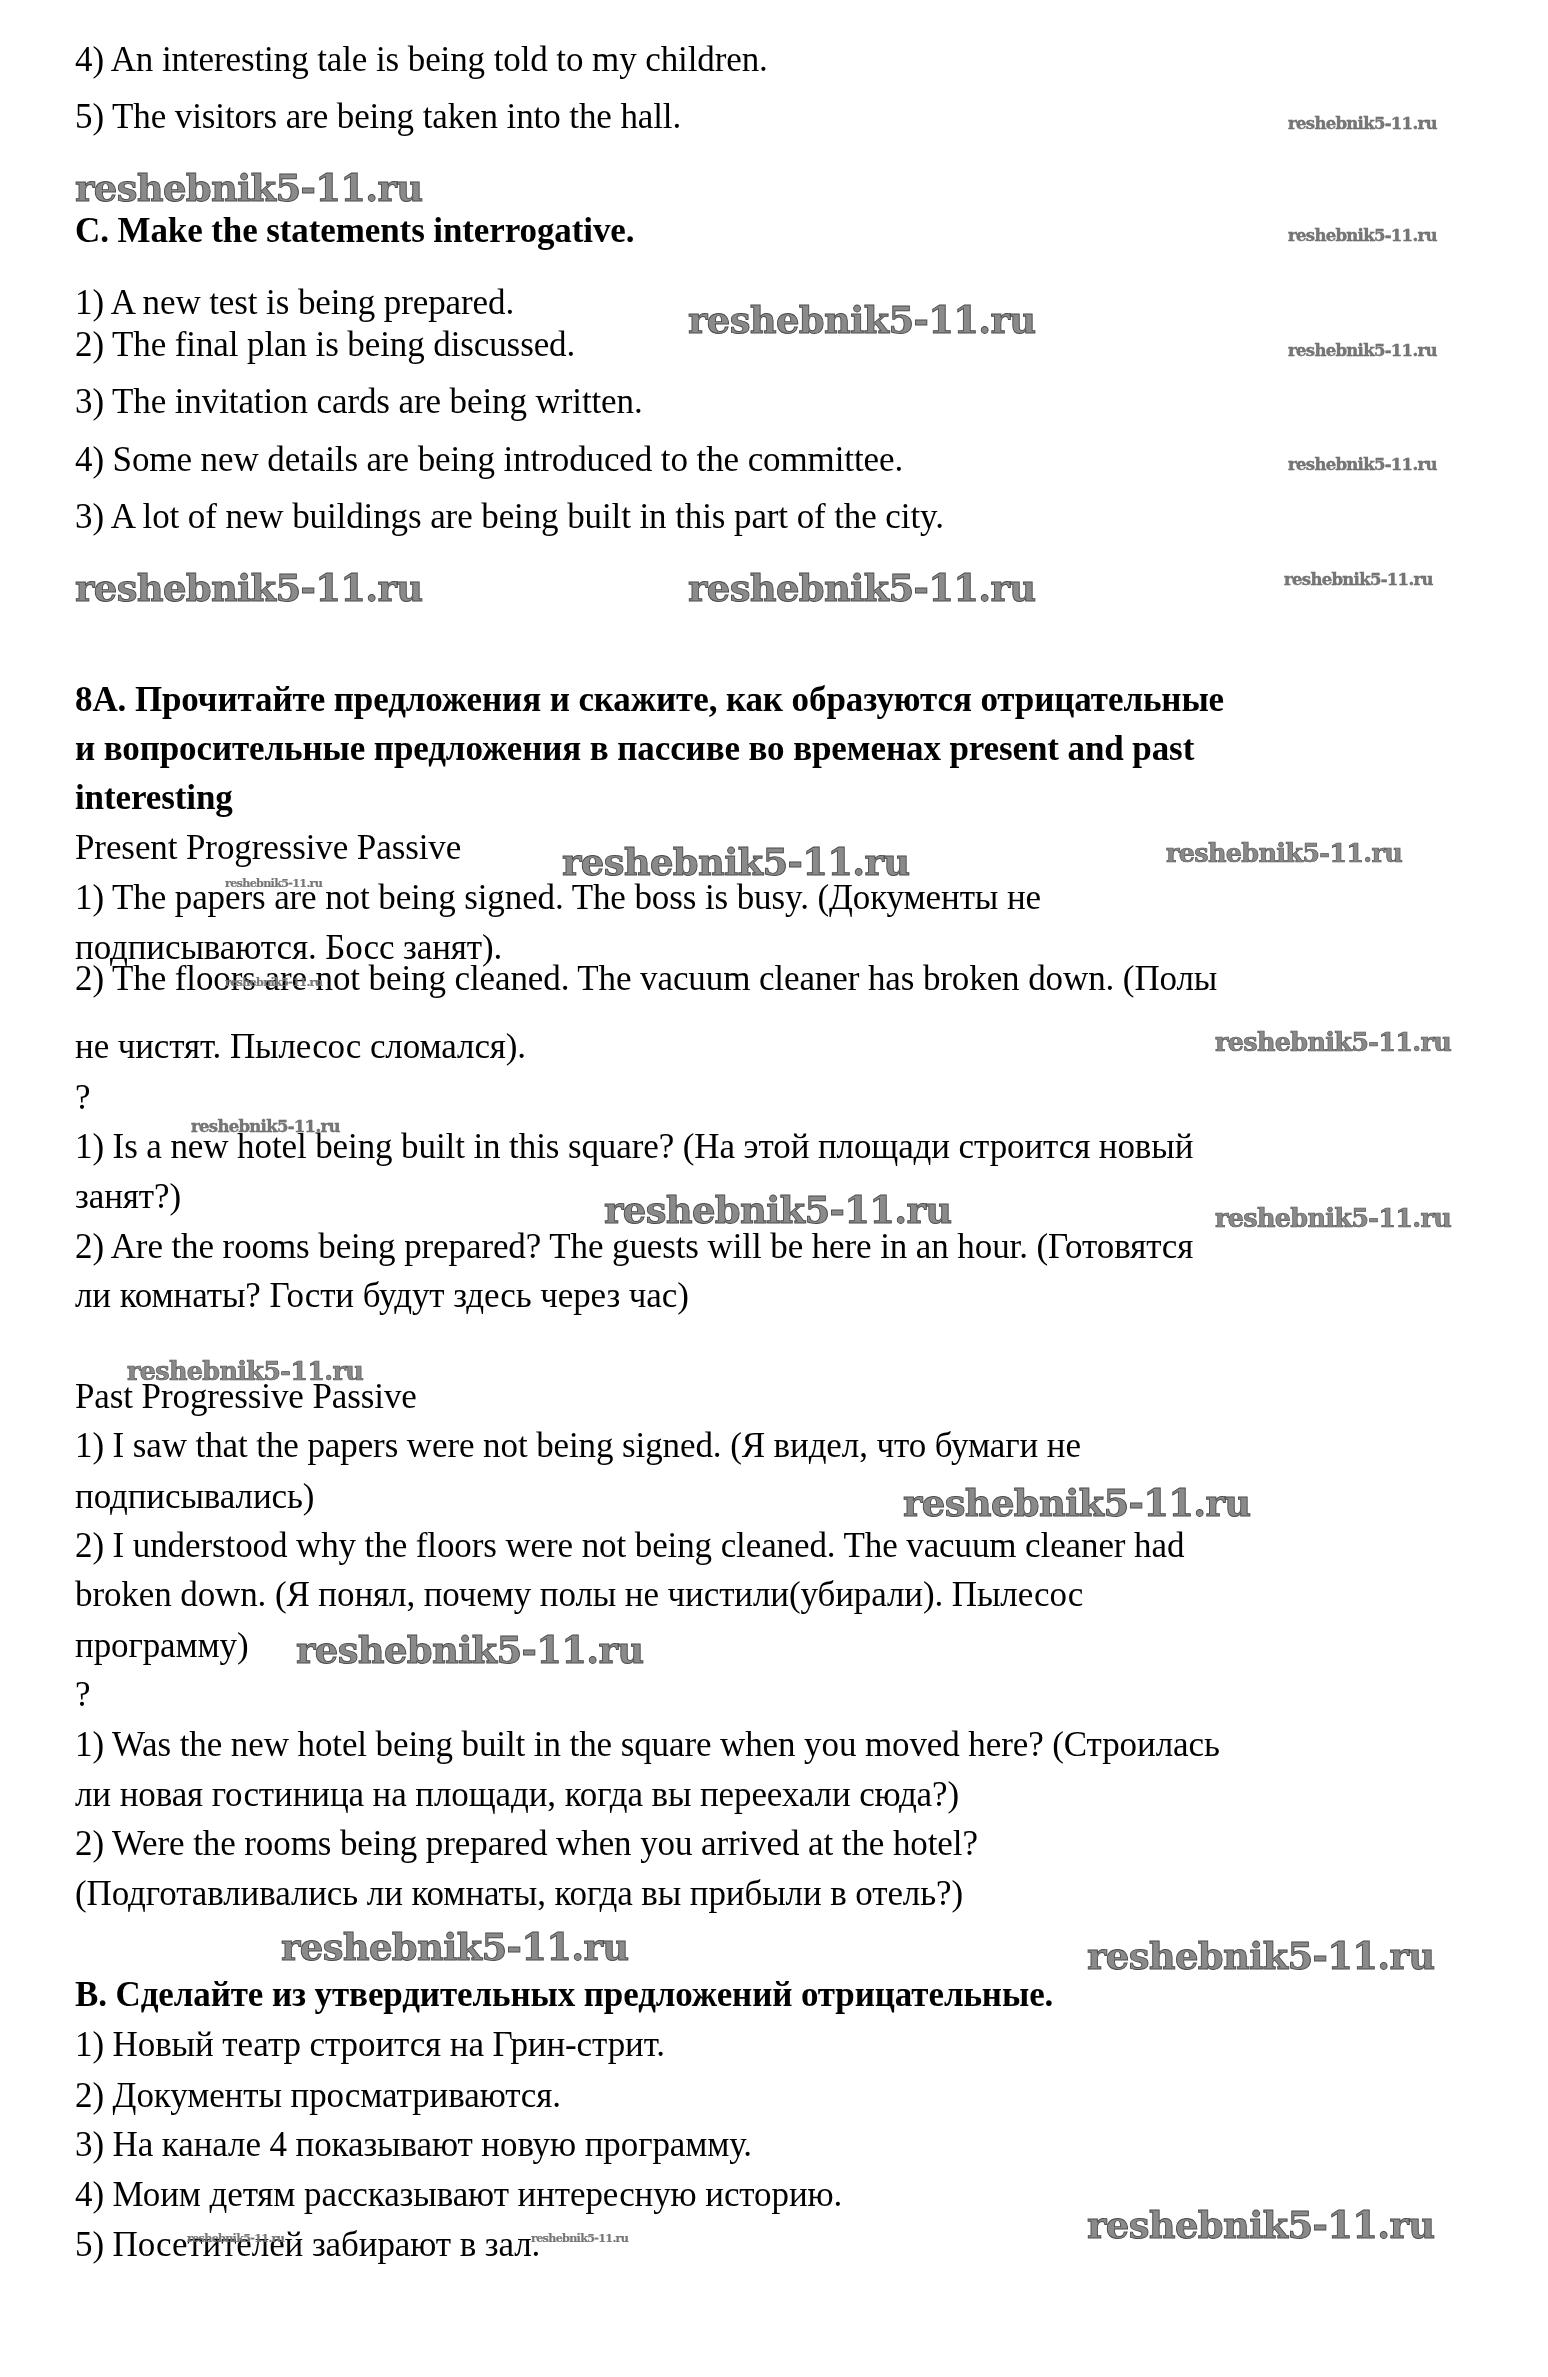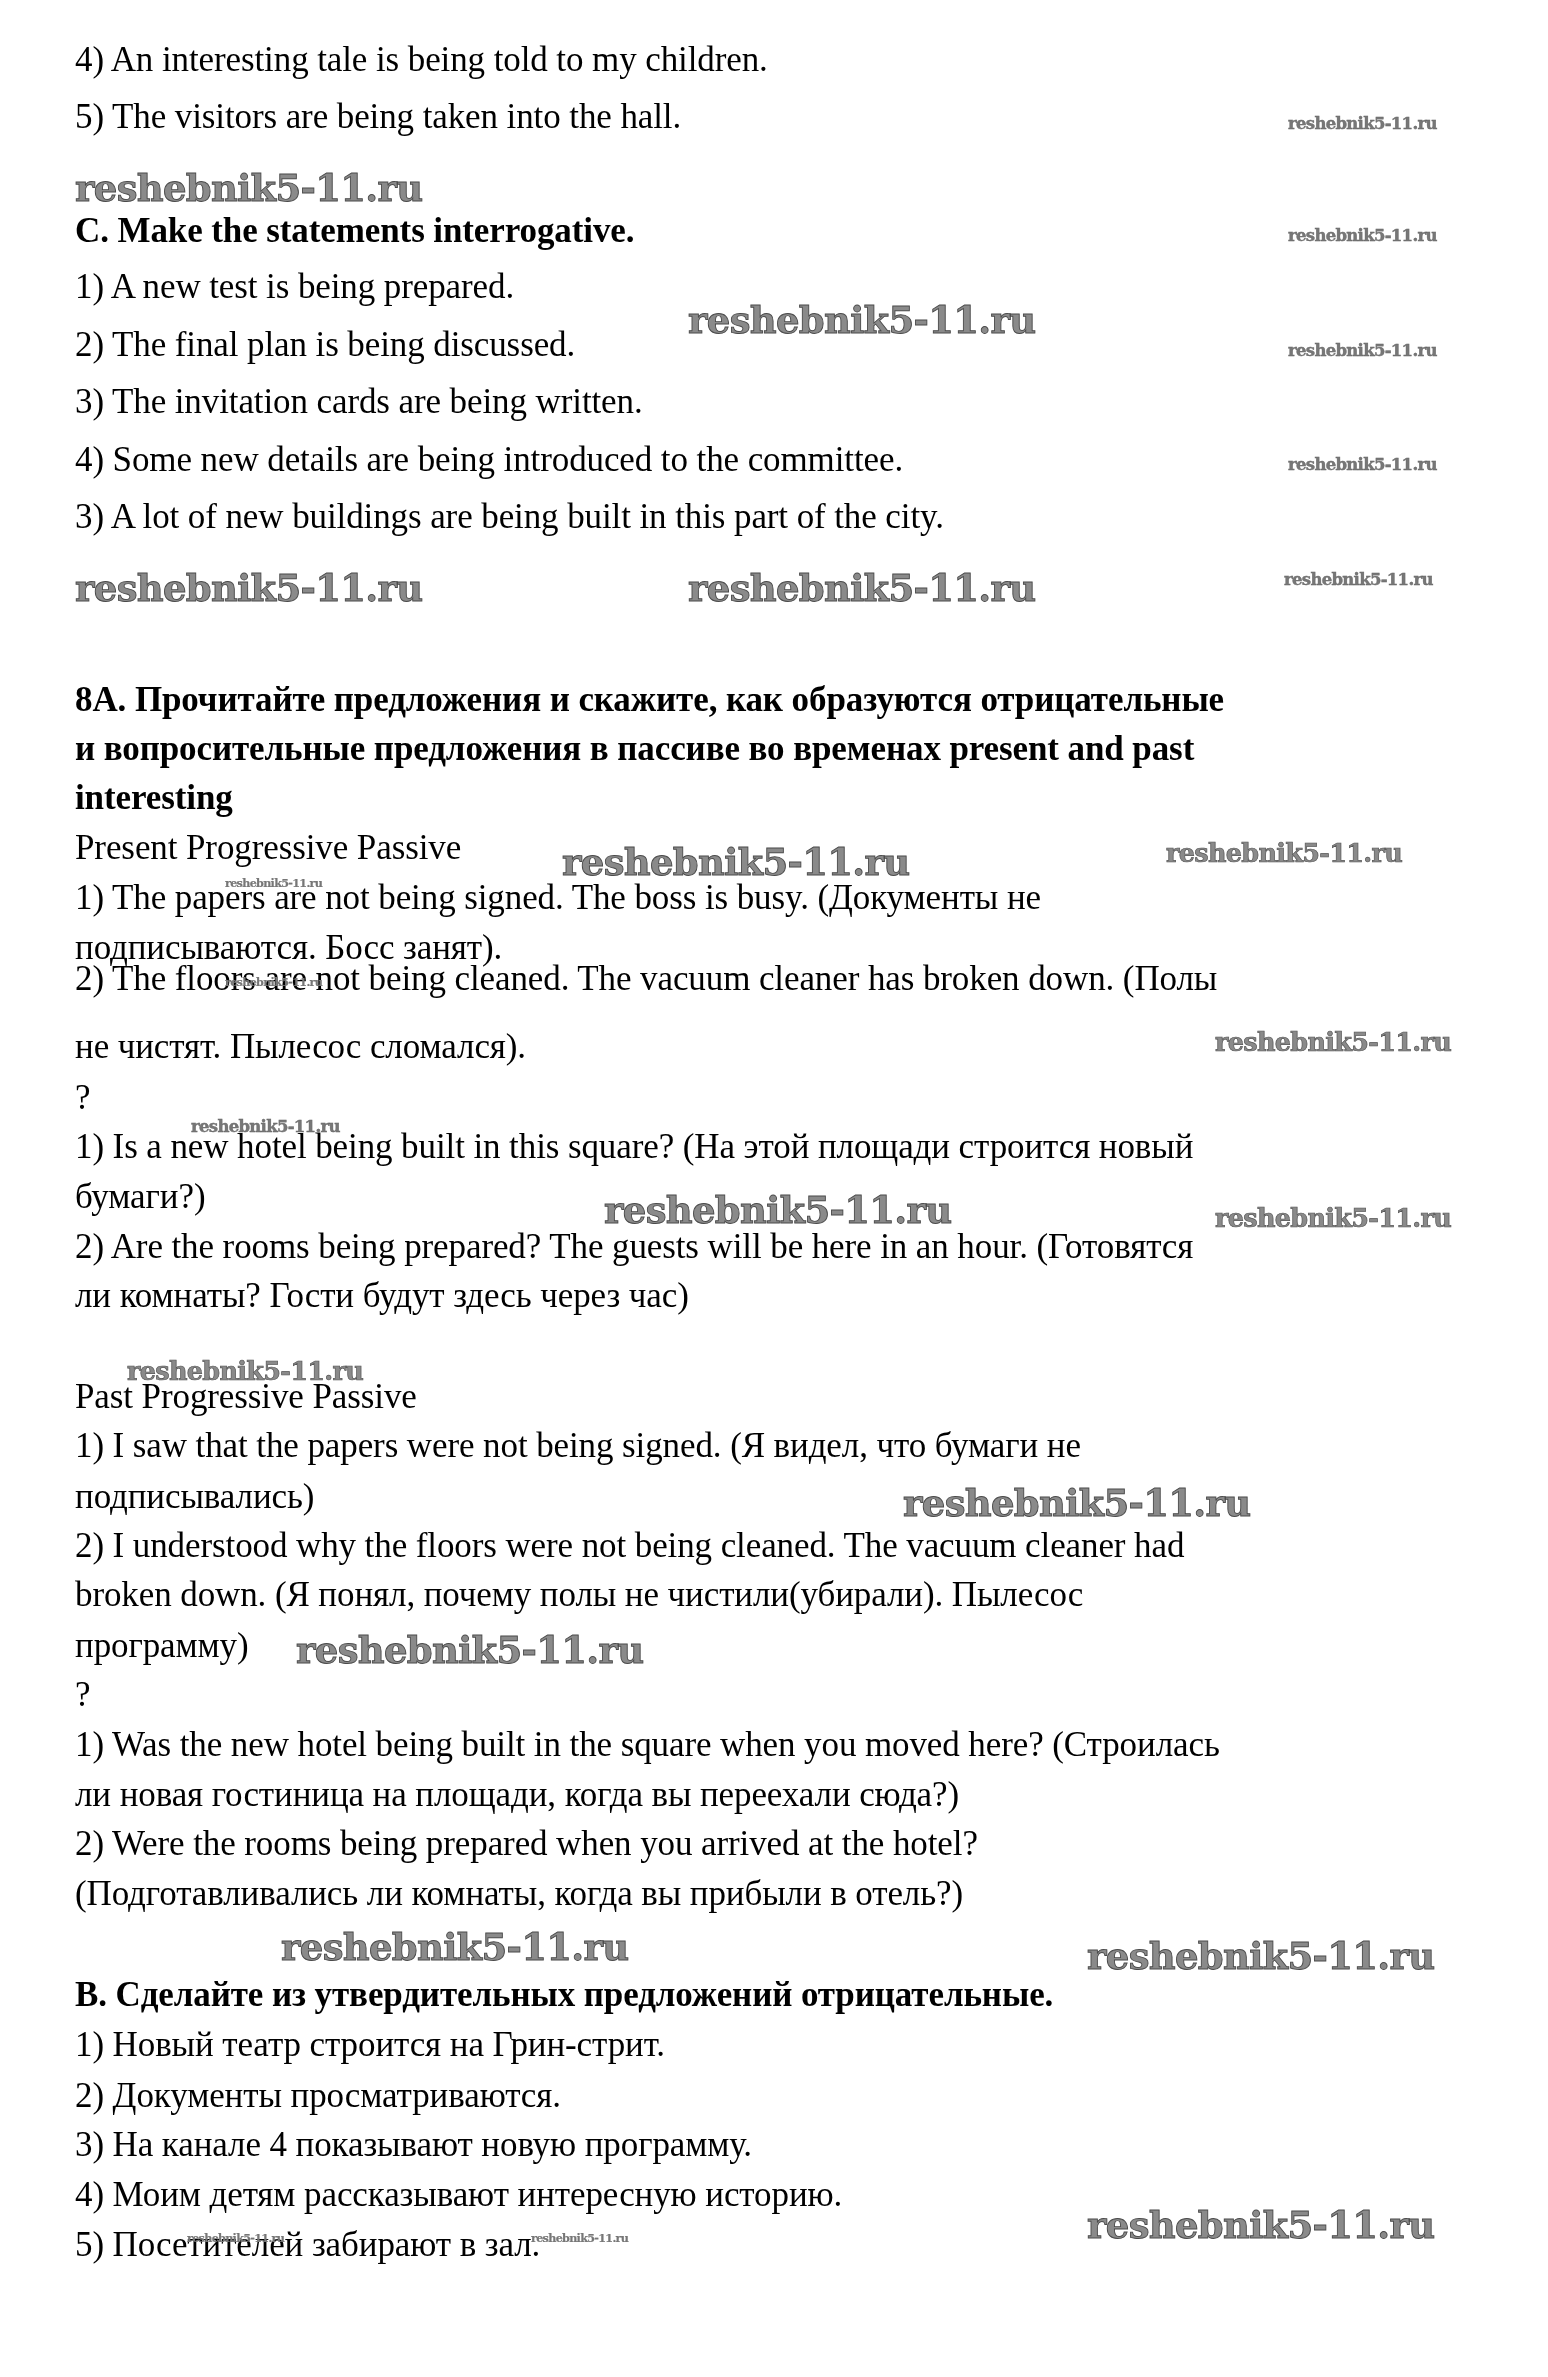--- a/index.html
+++ b/index.html
@@ -16,38 +16,38 @@
   .wm-s { font-size: 16.5px; -webkit-text-stroke: 0.4px #666; color: #777; }
   .wm-xs { font-size: 11.2px; -webkit-text-stroke: 0.2px #777; color: #777; }
 </style>
 </head>
 <body>
 
 <div class="line" style="top:39px">4) An interesting tale is being told to my children.</div>
 <div class="line" style="top:96px">5) The visitors are being taken into the hall.</div>
 
 <div class="line bold" style="top:210px">C. Make the statements interrogative.</div>
-<div class="line" style="top:266px">1) A new test is being prepared.</div>
+<div class="line" style="top:282px">1) A new test is being prepared.</div>
 <div class="line" style="top:324px">2) The final plan is being discussed.</div>
 <div class="line" style="top:381px">3) The invitation cards are being written.</div>
 <div class="line" style="top:439px">4) Some new details are being introduced to the committee.</div>
 <div class="line" style="top:496px">3) A lot of new buildings are being built in this part of the city.</div>
 
 <div class="line bold" style="top:679px">8A. Прочитайте предложения и скажите, как образуются отрицательные</div>
 <div class="line bold" style="top:728px">и вопросительные предложения в пассиве во временах present and past</div>
 <div class="line bold" style="top:777px">interesting</div>
 
 <div class="line" style="top:827px">Present Progressive Passive</div>
 <div class="line" style="top:877px">1) The papers are not being signed. The boss is busy. (Документы не</div>
 <div class="line" style="top:927px">подписываются. Босс занят).</div>
 <div class="line" style="top:958px">2) The floors are not being cleaned. The vacuum cleaner has broken down. (Полы</div>
 <div class="line" style="top:1026px">не чистят. Пылесос сломался).</div>
 <div class="line" style="top:1077px">?</div>
 <div class="line" style="top:1126px">1) Is a new hotel being built in this square? (На этой площади строится новый</div>
-<div class="line" style="top:1176px">бумаги?)</div>
+<div class="line" style="top:1176px">занят?)</div>
 <div class="line" style="top:1226px">2) Are the rooms being prepared? The guests will be here in an hour. (Готовятся</div>
 <div class="line" style="top:1275px">ли комнаты? Гости будут здесь через час)</div>
 
 <div class="line" style="top:1376px">Past Progressive Passive</div>
 <div class="line" style="top:1425px">1) I saw that the papers were not being signed. (Я видел, что бумаги не</div>
 <div class="line" style="top:1476px">подписывались)</div>
 <div class="line" style="top:1525px">2) I understood why the floors were not being cleaned. The vacuum cleaner had</div>
 <div class="line" style="top:1574px">broken down. (Я понял, почему полы не чистили(убирали). Пылесос</div>
 <div class="line" style="top:1625px">программу)</div>
 <div class="line" style="top:1674px">?</div>

